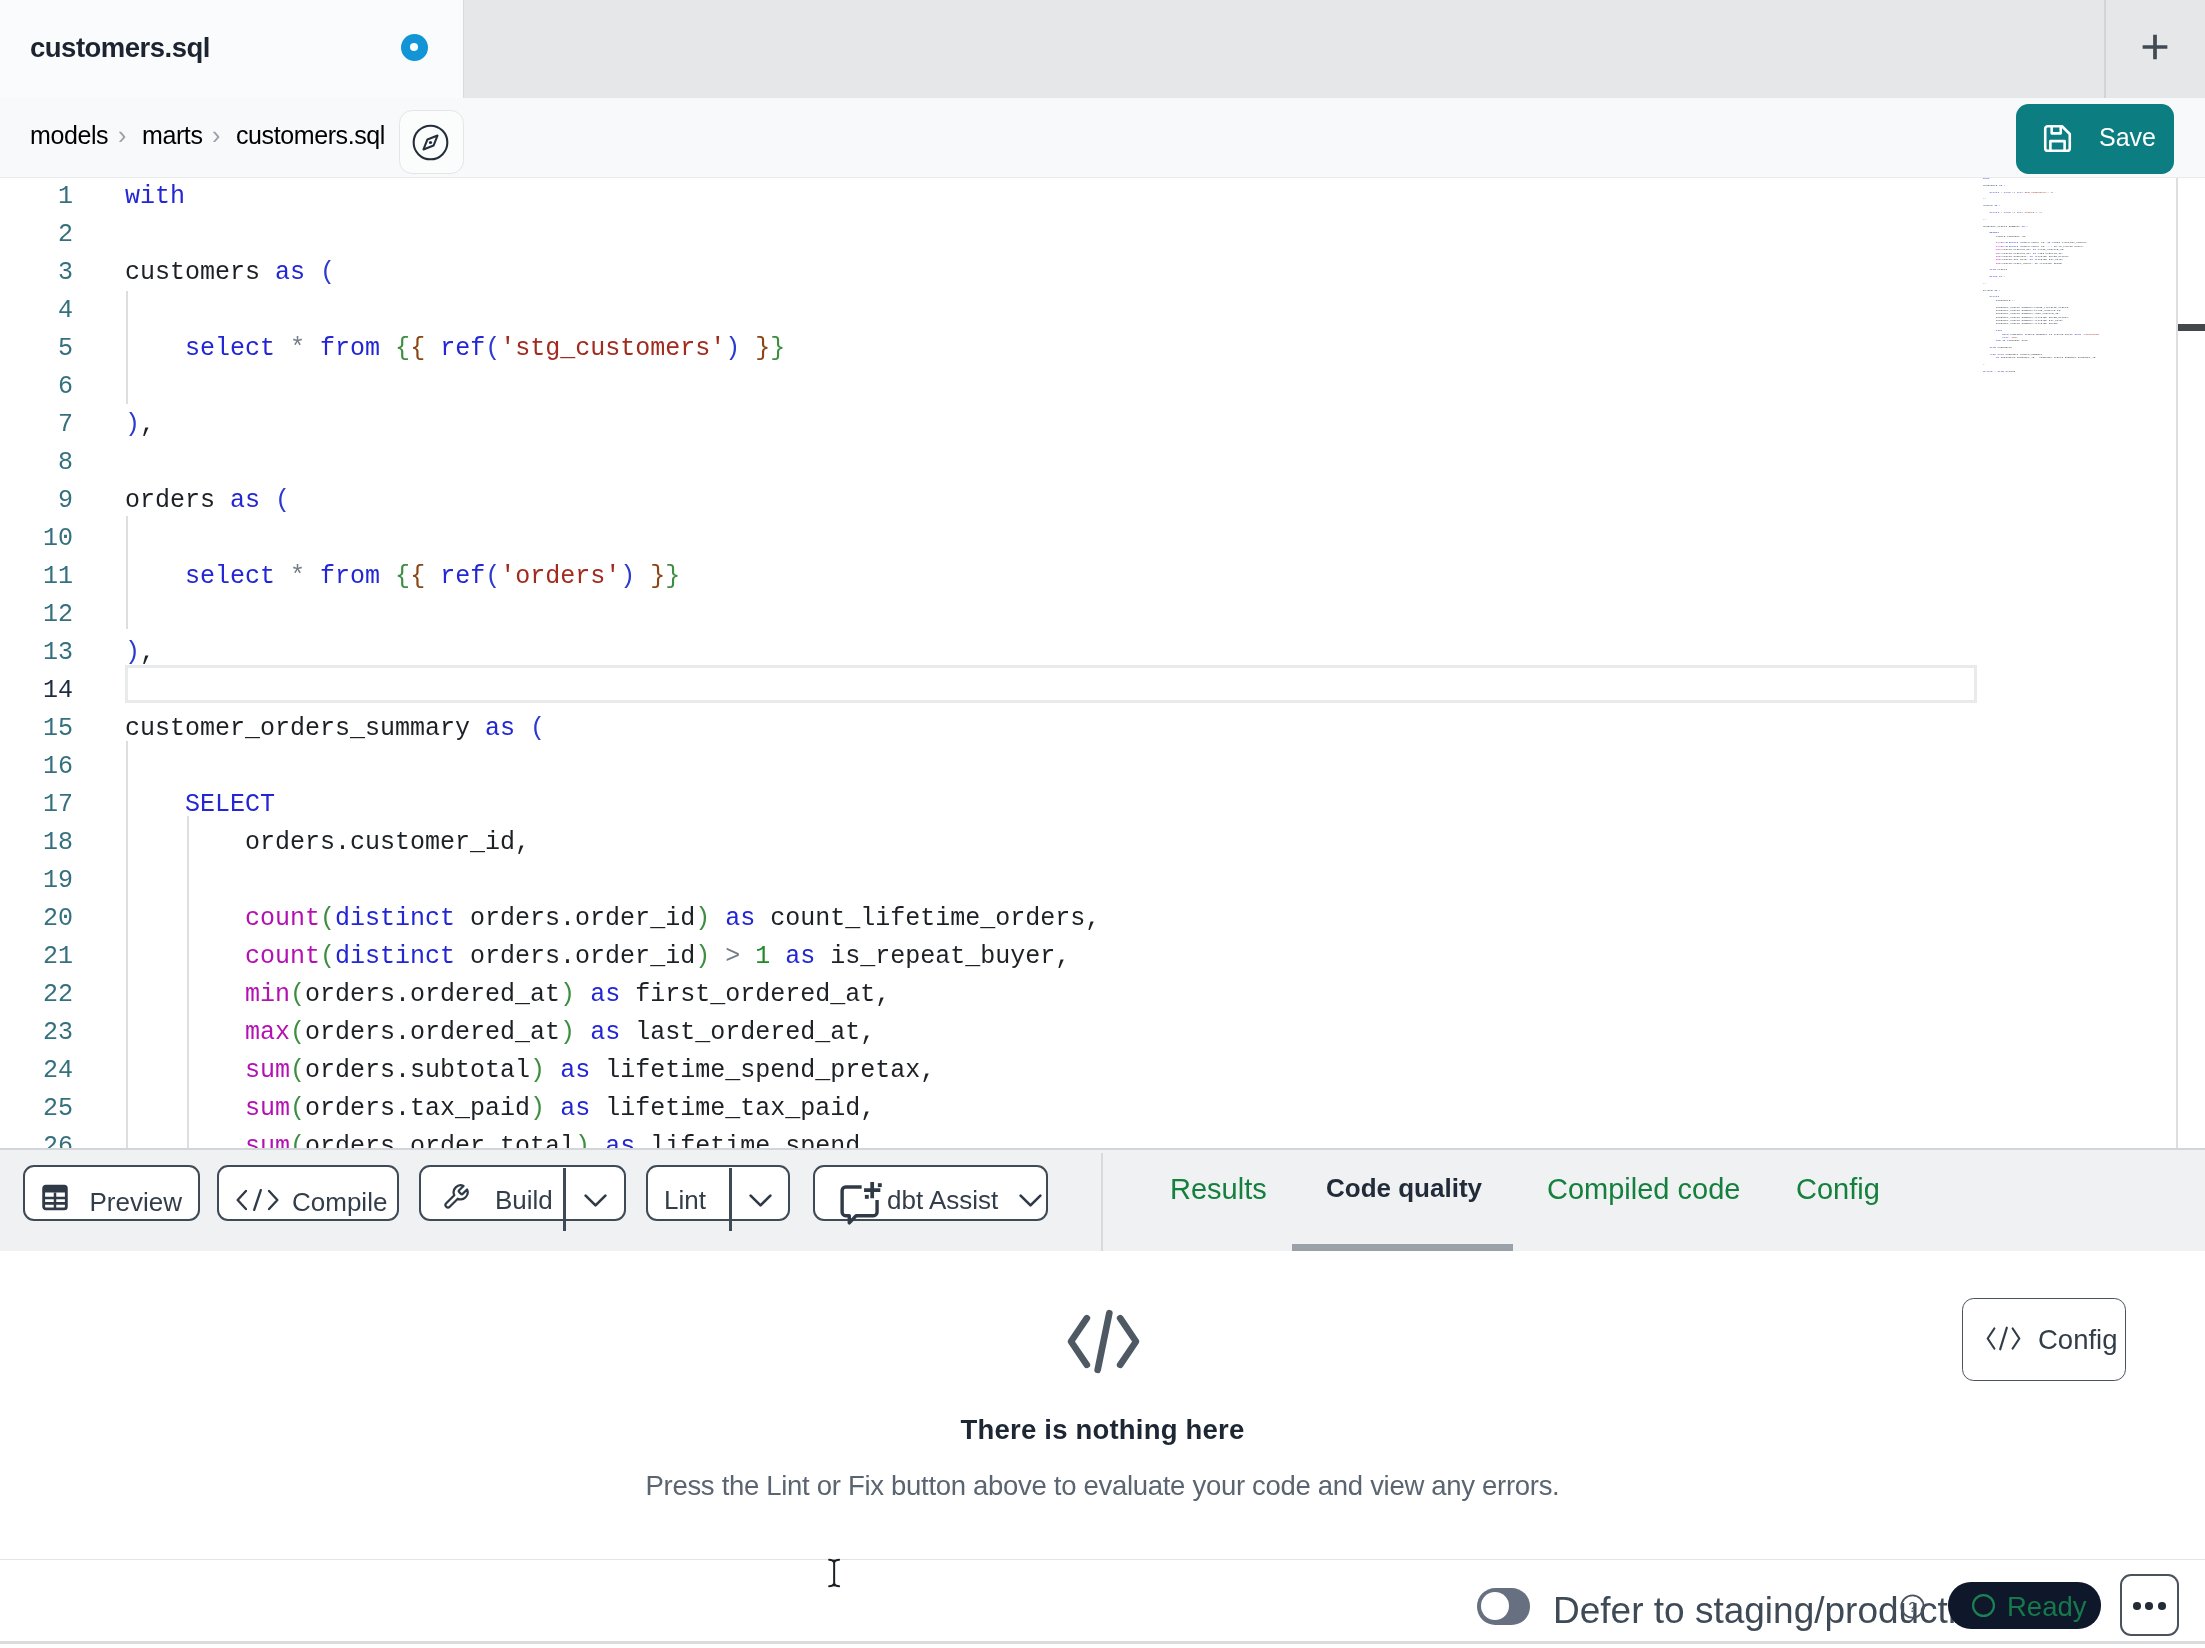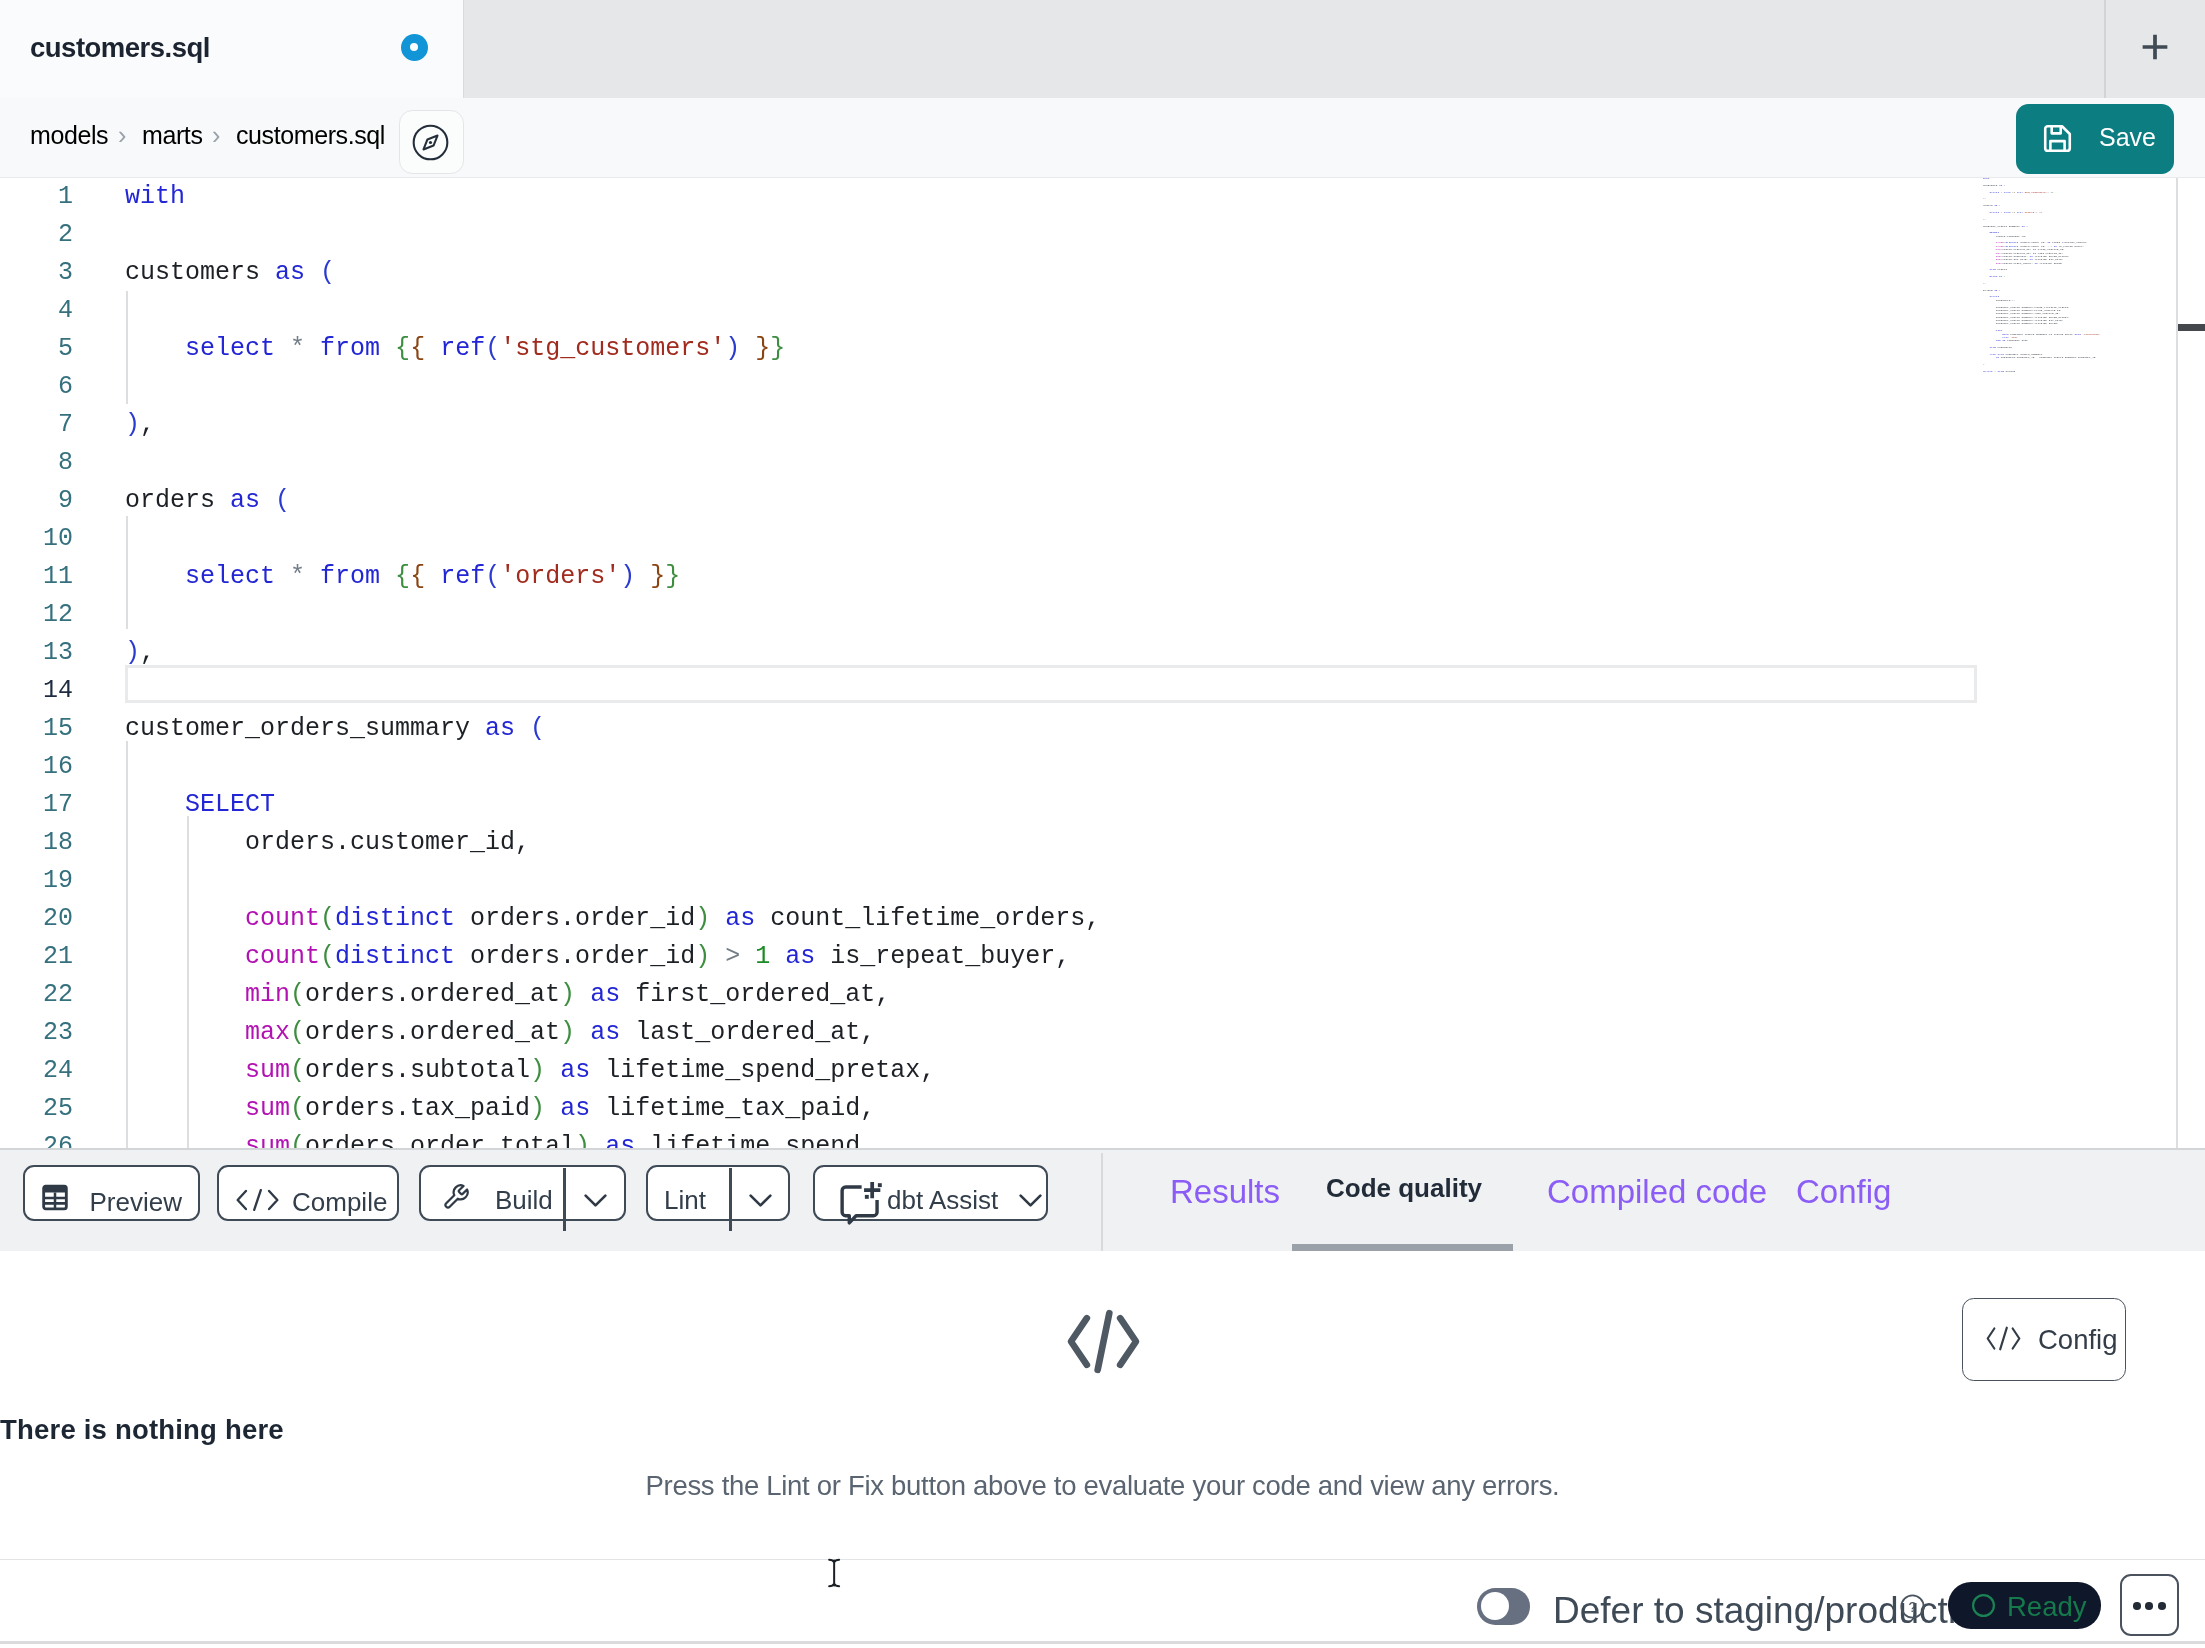--- a/index.html
+++ b/index.html
@@ -32,26 +32,26 @@
 #activeline{left:125px;top:487px;width:1852px;height:38px;border:3.3px solid #e9eaeb;background:#fff}
 #mapwrap{left:1983px;top:-0.8px;width:192px;height:442px;overflow:hidden}
 #minimap{transform:scale(0.107,0.0889);transform-origin:0 0}
 #editorsep{left:2176px;top:0;width:1.7px;height:970px;background:#dcdee0}
 #scrollthumb{left:2178px;top:146px;width:27.5px;height:6.7px;background:#44484c}
 
 #strip{left:0;top:1148px;width:2205px;height:103px;background:#eff1f3;border-top:2.5px solid #d3d6d8}
 .tbtn{position:absolute;top:15px;height:56px;background:#fff;border:2.5px solid #3f4a57;border-radius:11px;color:#333e4b}
 .tbtn .lbl{position:absolute;font-size:26px;color:#333e4b;top:20px}
 #stripdiv{left:1101px;top:2.5px;width:1.7px;height:101px;background:#d8dadc}
-.ptab{position:absolute;top:22.5px;font-size:33px;color:#8b5cf6}
+.ptab{position:absolute;top:22.5px;font-size:29px;color:#15803d}
 #cq{font-weight:bold;color:#222c39;font-size:26px}
 #cqbar{left:1292px;top:94px;width:221px;height:7.5px;background:#9aa1a8}
 
 #panel{left:0;top:1251px;width:2205px;height:308px;background:#fff}
-#nothing{left:0;top:163px;width:2205px;text-align:left;font-size:27.5px;font-weight:bold;color:#1d2734;letter-spacing:0.2px}
+#nothing{left:0;top:163px;width:2205px;text-align:center;font-size:27.5px;font-weight:bold;color:#1d2734;letter-spacing:0.2px}
 #pressthe{left:0;top:219px;width:2205px;text-align:center;font-size:27.5px;color:#5a6571;letter-spacing:-0.3px}
 #configbtn{left:1962px;top:47px;width:164px;height:83px;border:1.7px solid #49525d;border-radius:11.7px;background:#fff}
 #configbtn span{position:absolute;left:75px;top:25px;font-size:27.5px;color:#333d48}
 
 #status{left:0;top:1559px;width:2205px;height:85px;background:#fff;border-top:1.7px solid #e2e4e6}
 #toggle{left:1477px;top:27.5px;width:53px;height:37px;border-radius:18.3px;background:#667080}
 #toggle i{position:absolute;left:4.2px;top:4.2px;width:28px;height:28px;border-radius:50%;background:#fff}
 #deferlbl{left:1553px;top:30px;font-size:37px;color:#3f4a57}
 #readypill{left:1948px;top:22px;width:153px;height:47px;border-radius:23px;background:#0f172a}
 #readypill span{position:absolute;left:59px;top:9.2px;font-size:27.5px;color:#15794b}

